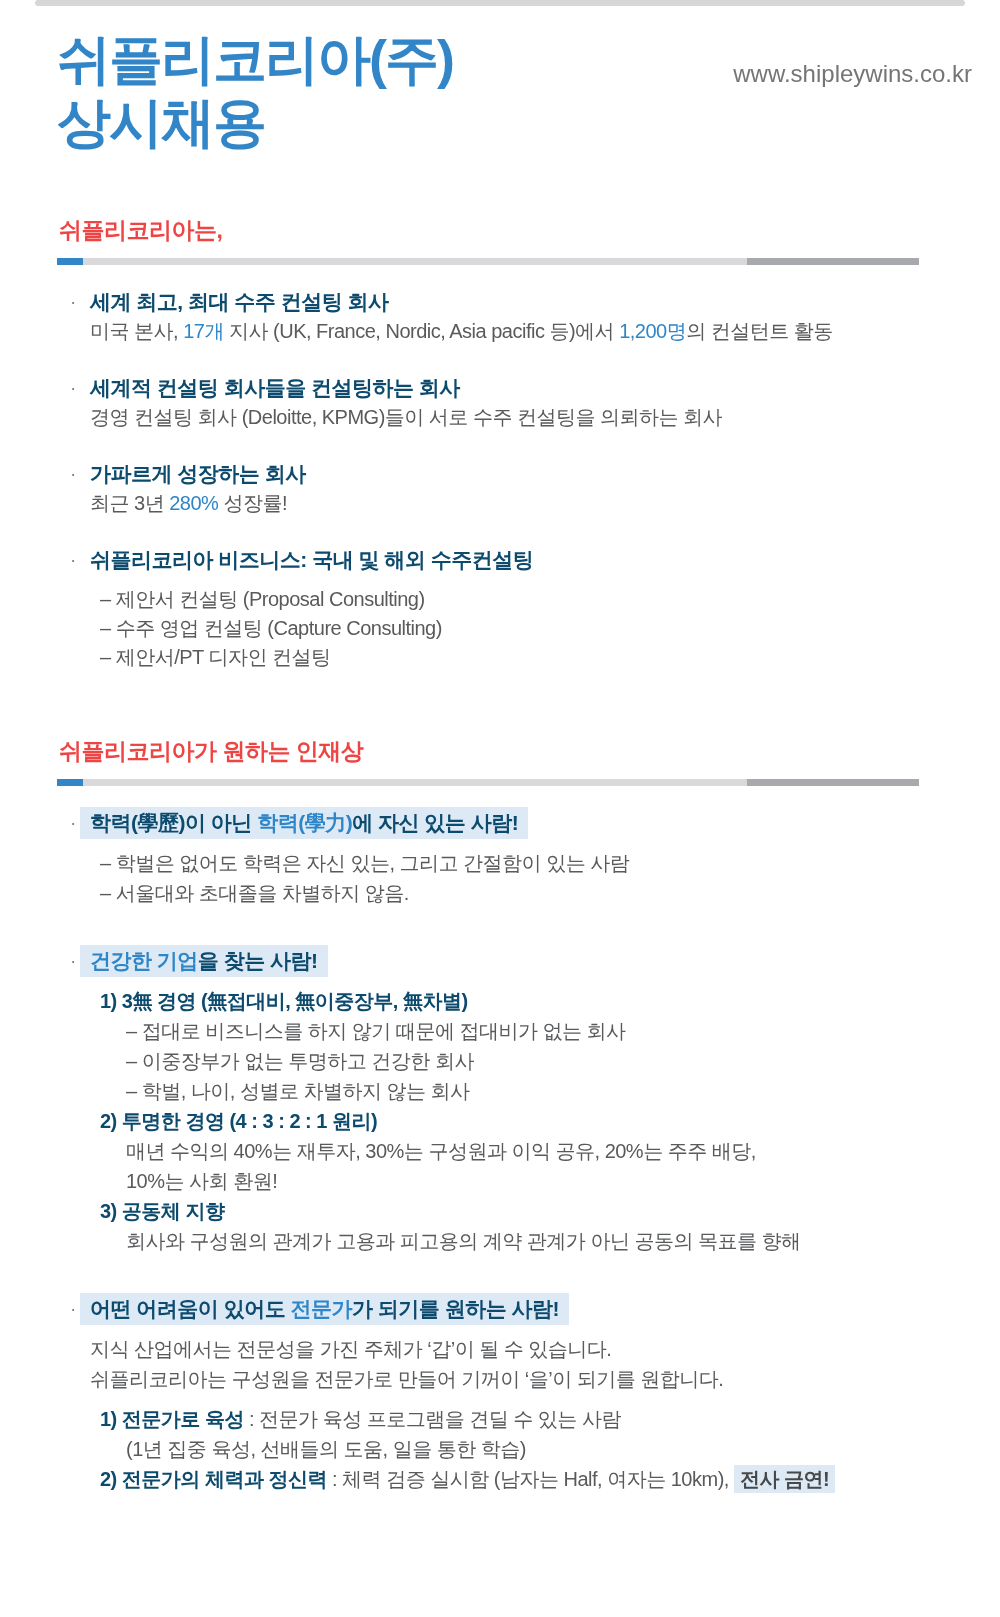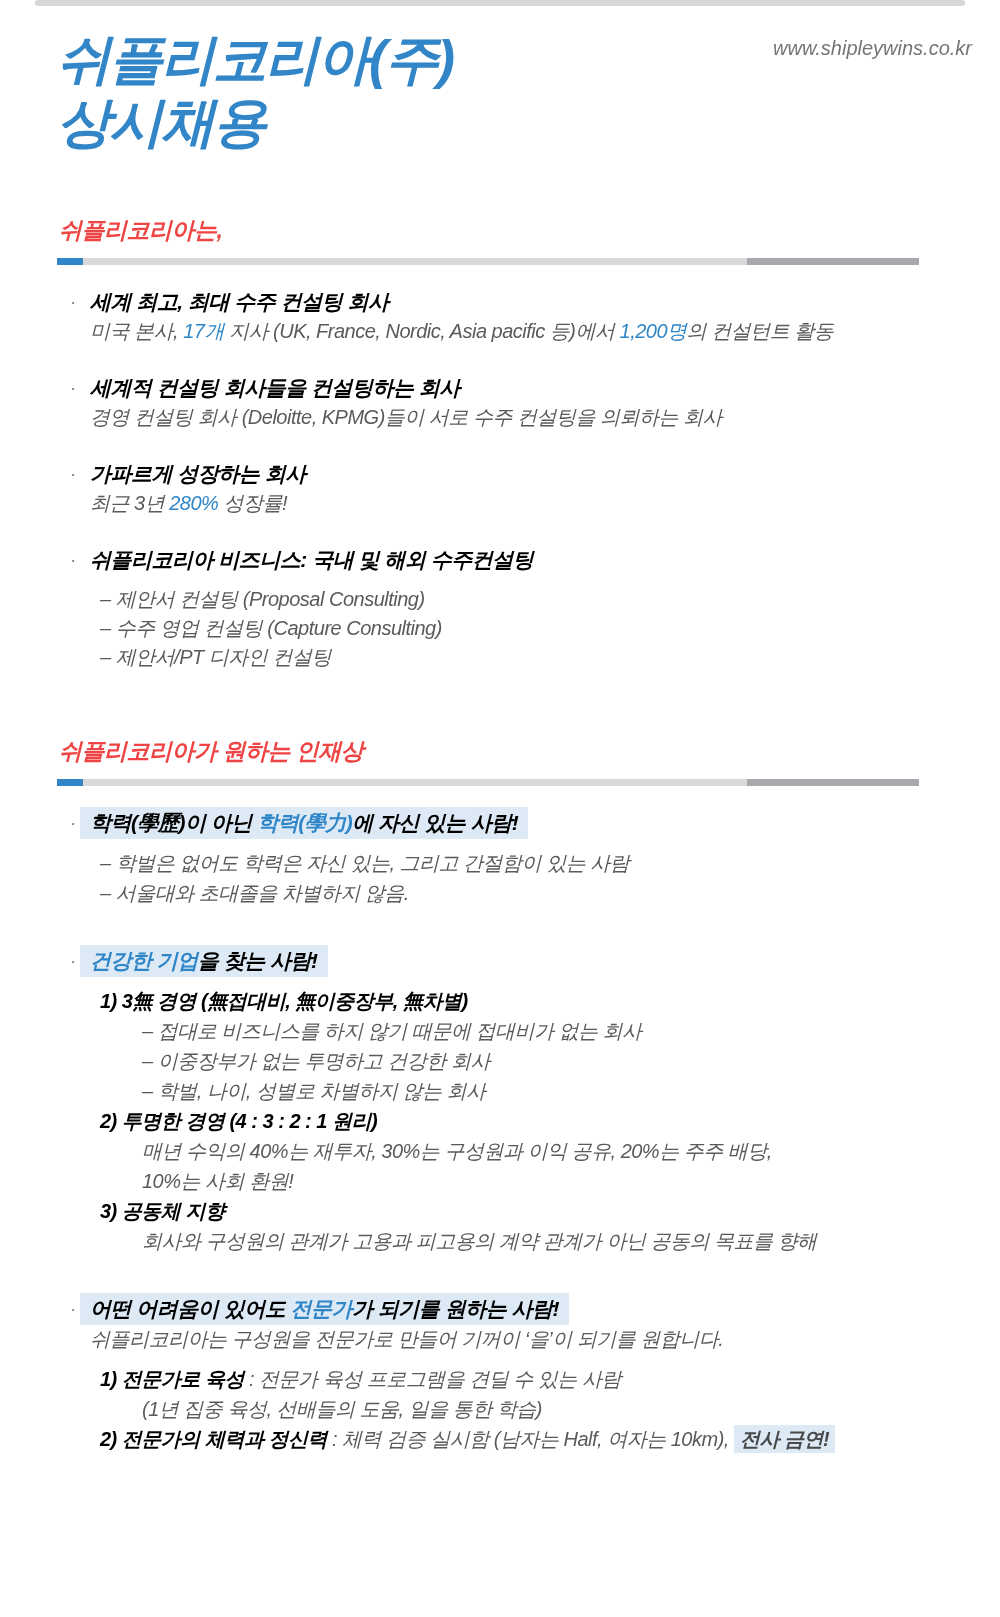--- a/index.html
+++ b/index.html
@@ -1,43 +1,43 @@
 <!DOCTYPE html>
 <html><head>
 <meta charset="utf-8">
 <style>
   html,body{margin:0;padding:0;background:#ffffff;}
   body{font-family:"Liberation Sans","DejaVu Sans",sans-serif;}
-  .page{position:relative;width:1000px;height:1617px;background:#ffffff;overflow:hidden;font-style:italic;}
+  .page{position:relative;width:1000px;height:1617px;background:#ffffff;overflow:hidden;}
   .top-bar{position:absolute;top:0;left:35px;width:930px;height:6px;background:#d6d7d9;border-radius:3px;}
   .header{display:flex;justify-content:space-between;align-items:flex-start;padding:28px 28px 0 57px;}
   .title{color:#3286c8;font-weight:bold;font-size:54px;line-height:1.16;letter-spacing:-2px;}
-  .url{color:#737577;font-size:20px;margin-top:9px;letter-spacing:0;}
+  .url{color:#737577;font-size:24px;margin-top:32px;letter-spacing:0;}
   .content{padding-left:57px;}
   .section{margin-top:62px;}
   .section.second{margin-top:64px;}
   .sec-header{font-size:23px;color:#ef4444;font-weight:bold;margin:0 0 12px 2px;letter-spacing:-0.5px;}
   .sec-bar{width:862px;height:7px;display:flex;}
   .seg-blue{width:26px;background:#3286c8;}
   .seg-light{flex:1;background:#d9d9db;}
   .seg-dark{width:172px;background:#a8a9ad;}
   .items{margin-top:22px;}
   .item{position:relative;padding-left:33px;margin-bottom:27px;}
   .section.second .item{margin-bottom:38px;}
   .dot{position:absolute;left:13px;top:5px;color:#808184;font-size:19px;line-height:19px;}
   .item-head{font-size:21px;line-height:30px;letter-spacing:-0.5px;}
   .hl{background:#ddeaf6;padding:4px 10px 5px 10px;margin-left:-10px;}
   .line{font-size:20px;line-height:29px;color:#595a5c;letter-spacing:-0.5px;}
   .section.second .line{line-height:30px;}
   .ind0{margin-left:0;}
   .ind1{margin-left:10px;}
-  .ind2{margin-left:52px;}
+  .ind2{margin-left:36px;}
   .gap{margin-top:10px;}
   .t-r{color:#595a5c;}
-  .t-b{color:#000000;font-weight:bold;}
+  .t-b{color:#0c4a6e;font-weight:bold;}
   .t-a{color:#2e86c8;}
   .t-ab{color:#2e86c8;font-weight:bold;}
   .t-bh{color:#47484a;font-weight:bold;background:#ddeaf6;padding:3px 6px;}
 </style>
 </head>
 <body>
 
 <div class="page">
   <div class="top-bar"></div>
   <div class="header">
@@ -103,20 +103,21 @@
             <div class="line ind2"><span class="t-r">– 학벌, 나이, 성별로 차별하지 않는 회사</span></div>
             <div class="line ind1"><span class="t-b">2) 투명한 경영 (4 : 3 : 2 : 1 원리)</span></div>
             <div class="line ind2"><span class="t-r">매년 수익의 40%는 재투자, 30%는 구성원과 이익 공유, 20%는 주주 배당,</span></div>
             <div class="line ind2"><span class="t-r">10%는 사회 환원!</span></div>
             <div class="line ind1"><span class="t-b">3) 공동체 지향</span></div>
             <div class="line ind2"><span class="t-r">회사와 구성원의 관계가 고용과 피고용의 계약 관계가 아닌 공동의 목표를 향해</span></div>
           </div>
           <div class="item">
             <span class="dot">·</span>
             <div class="item-head"><span class="hl"><span class="t-b">어떤 어려움이 있어도 </span><span class="t-ab">전문가</span><span class="t-b">가 되기를 원하는 사람!</span></span></div>
+            <div class="line ind0 gap"><span class="t-r">지식 산업에서는 전문성을 가진 주체가 ‘갑’이 될 수 있습니다.</span></div>
             <div class="line ind0"><span class="t-r">쉬플리코리아는 구성원을 전문가로 만들어 기꺼이 ‘을’이 되기를 원합니다.</span></div>
             <div class="line ind1 gap"><span class="t-b">1) 전문가로 육성</span><span class="t-r"> : 전문가 육성 프로그램을 견딜 수 있는 사람</span></div>
             <div class="line ind2"><span class="t-r">(1년 집중 육성, 선배들의 도움, 일을 통한 학습)</span></div>
             <div class="line ind1"><span class="t-b">2) 전문가의 체력과 정신력</span><span class="t-r"> : 체력 검증 실시함 (남자는 Half, 여자는 10km), </span><span class="t-bh">전사 금연!</span></div>
           </div>
         </div>
       </div>
     </div>
 </div>
 

